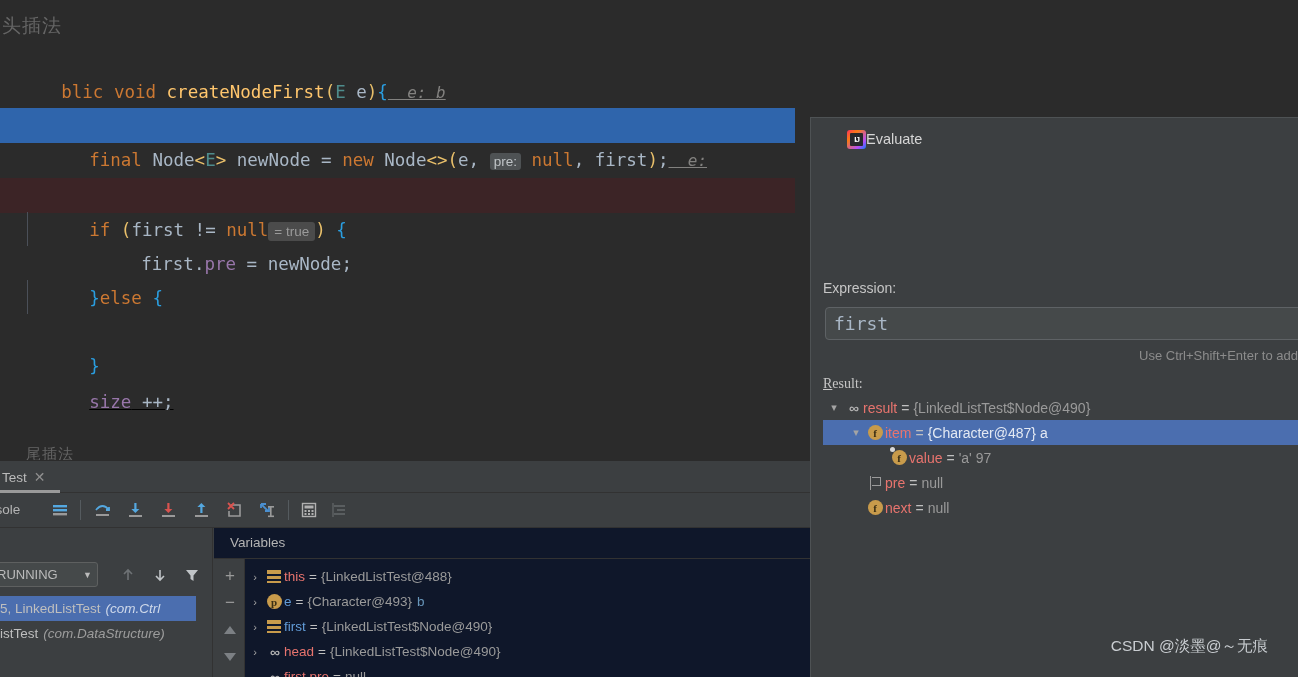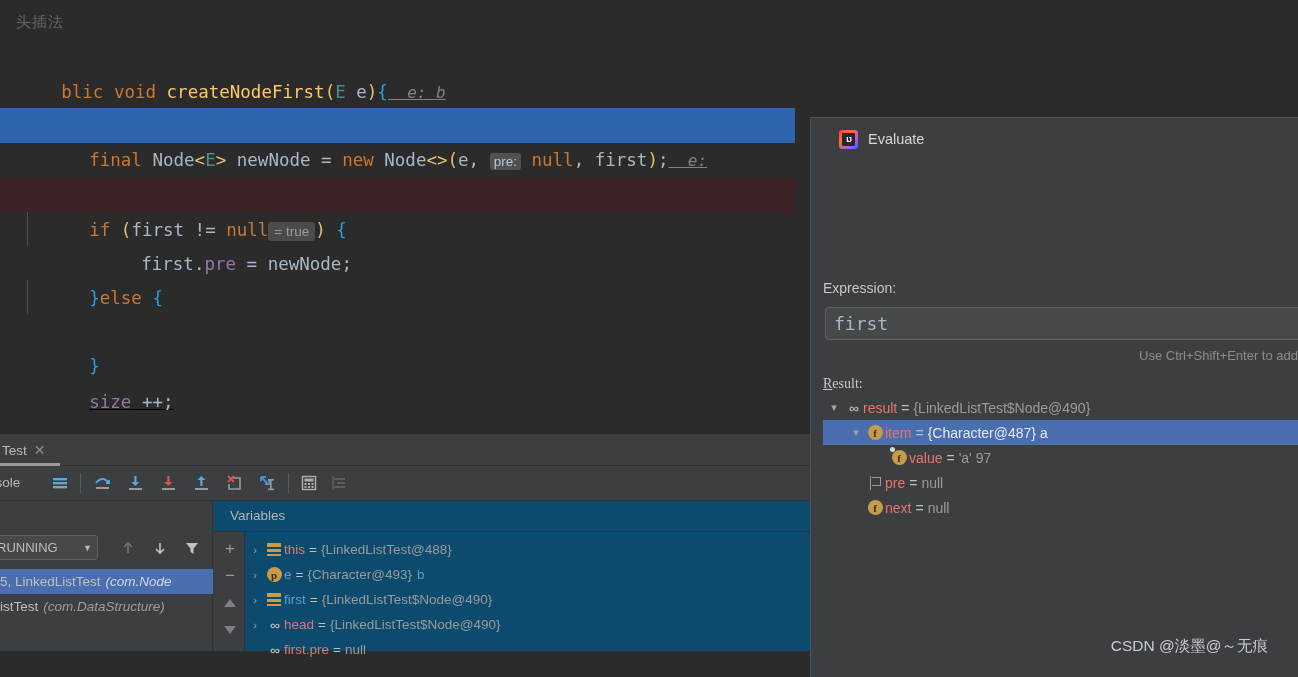--- a/index.html
+++ b/index.html
@@ -13,23 +13,23 @@
 
   
   .editor {
     position: absolute; left: 0; top: 0; width: 795px; height: 460px;
     background: #2b2b2b;
     font-family: "DejaVu Sans Mono", monospace;
     font-size: 17.5px;
     overflow: hidden;
   }
   .cmt-cn {
-    position: absolute; left: 16px; top: 13px;
+    position: absolute; left: 2px; top: 13px;
     color: #656565; font-family: "Liberation Sans", sans-serif;
-    font-size: 15px; letter-spacing: 1px;
+    font-size: 19px; letter-spacing: 1px;
   }
   .cline {
     position: absolute; left: 0; width: 795px; height: 34.5px;
     white-space: pre; line-height: 34.5px;
   }
   .cline .txt { position: relative; left: 0; }
   .ln-hl-blue { background: #2f65ac; }
   .ln-hl-red  { background: #3c2426; }
 
   .k-orange { color: #cc7832; }
@@ -59,21 +59,21 @@
     position: absolute; width: 1px; background: #4b5059;
   }
   .cmt-cn2 {
     position: absolute; left: 26px; top: 445px; color: #656565;
     font-family: "Liberation Sans", sans-serif; font-size: 15px;
     letter-spacing: 1px;
   }
 
   
   .dbg-wrap {
-    position: absolute; left: 0; top: 434px; width: 810px; height: 216px;
+    position: absolute; left: 0; top: 461px; width: 810px; height: 216px;
     background: #3c3f41;
   }
   .tabstrip {
     position: absolute; left: 0; top: 0; width: 810px; height: 32px;
     background: #3c3f41; border-bottom: 1px solid #323232;
   }
   .tab-item {
     position: absolute; left: -8px; top: 0; height: 32px;
     display: flex; align-items: center; gap: 7px;
     padding: 0 10px; color: #bbbbbb; font-size: 13.5px;
@@ -111,31 +111,31 @@
     position: absolute; left: -12px; top: 34px; width: 110px; height: 25px;
     background: #45494a; border: 1px solid #5e6060; border-radius: 3px;
     display: flex; align-items: center; justify-content: space-between;
     padding: 0 5px 0 8px; color: #bbbbbb; font-size: 13px;
   }
   .fr-ico {
     position: absolute; top: 37px; width: 20px; height: 20px;
     display: flex; align-items: center; justify-content: center;
   }
   .frame-row {
-    position: absolute; left: 0; width: 213px; height: 25px;
+    position: absolute; left: 0; width: 196px; height: 25px;
     display: flex; align-items: center; color: #bfbfbf; font-size: 13.5px;
     white-space: nowrap; overflow: hidden;
   }
   .frame-row.sel { background: #4b6eaf; }
   .frame-pkg { color: #9d9d9d; font-style: italic; margin-left: 5px; }
   .frame-row.sel .frame-pkg { color: #cfd9ea; }
 
   .vars-pane {
     position: absolute; left: 214px; top: 0; width: 596px; height: 150px;
-    background: #0c4a6e;
+    background: #0f172a;
   }
   .vars-title {
     position: absolute; left: 16px; top: 7px; color: #b4b4b4; font-size: 13.5px;
   }
   .vars-divider {
     position: absolute; left: 0; top: 30px; width: 596px; height: 1px;
     background: #323232;
   }
   .vars-gutter {
     position: absolute; left: 0; top: 31px; width: 31px; height: 119px;
@@ -191,22 +191,22 @@
     border: 1.5px solid #9a9a9a; border-left: none;
   }
 
   
   .eval-dlg {
     position: absolute; left: 810px; top: 117px; width: 488px; height: 560px;
     background: #3c3f41;
     border-top: 1px solid #4e5254; border-left: 1px solid #4e5254;
   }
   .eval-title {
-    position: absolute; left: 4px; top: 8px; height: 26px;
-    display: flex; align-items: center; gap: 10px;
+    position: absolute; left: 12px; top: 8px; height: 26px;
+    display: flex; align-items: center; gap: 0;
     color: #d6d6d6; font-size: 14.5px; padding-left: 24px;
   }
   .ij-logo {
     width: 19px; height: 19px; position: relative; border-radius: 3px;
     background: linear-gradient(135deg, #fe315d 0%, #f97a12 30%, #b24df8 75%, #087cfa 100%);
     display: flex; align-items: center; justify-content: center;
   }
   .ij-logo::after {
     content: ""; position: absolute; left: 3px; top: 3px; right: 3px; bottom: 3px;
     background: #27282c; border-radius: 1px;
@@ -417,21 +417,21 @@
             </svg>
         </div>
         <div class="fr-ico" style="left:182px;">
           <svg width="16" height="16" viewBox="0 0 16 16">
               <path d="M2 3 L14 3 L9.5 8.5 L9.5 14 L6.5 12 L6.5 8.5 Z" fill="#c0c4c7"></path>
             </svg>
         </div>
 
         <div class="frame-row sel" style="top:68px;">
           <span>5, LinkedListTest</span>
-          <span class="frame-pkg">(com.Node</span>
+          <span class="frame-pkg">(com.Ctrl</span>
         </div>
         <div class="frame-row" style="top:93px;">
           <span>istTest</span>
           <span class="frame-pkg">(com.DataStructure)</span>
         </div>
 
       </div>
 
       <div class="vars-pane">
         <div class="vars-title">Variables</div>

